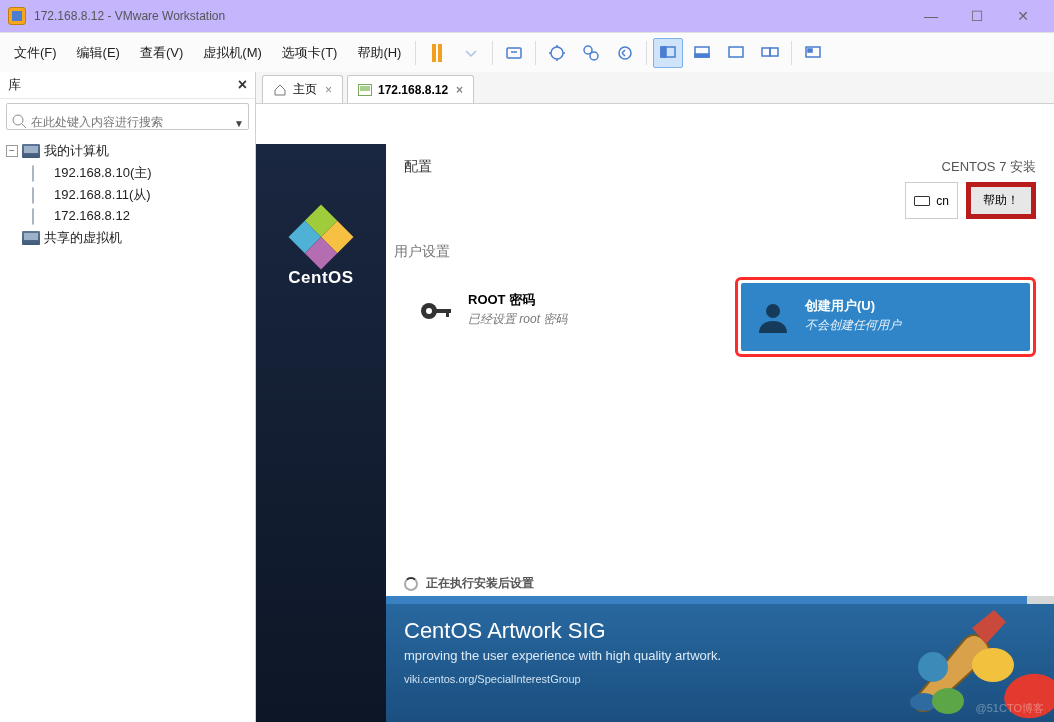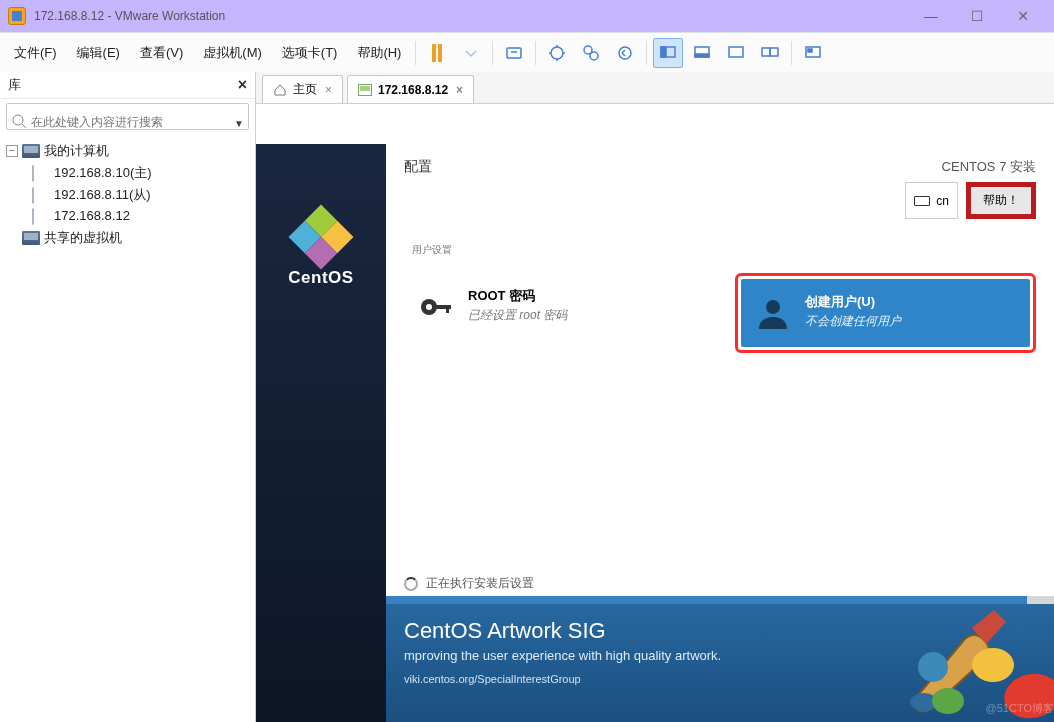--- a/index.html
+++ b/index.html
@@ -67,45 +67,45 @@
 .cl-a{background:#9fcc3b;} .cl-b{background:#f6c042;} .cl-c{background:#4fb1d6;} .cl-d{background:#b56db2;}
 .centos-name { color: #fff; font-size: 17px; font-weight: 600; letter-spacing: .5px; }
 .vm-right { flex: 1; background: #fff; display: flex; flex-direction: column; position: relative; padding-bottom: 0; }
 .inst-header { display: flex; justify-content: space-between; padding: 14px 18px 6px 18px; }
 .inst-title { font-size: 14px; color: #333; font-weight: 500; }
 .hdr-right { display: flex; align-items: center; gap: 10px; }
 .hdr-title-r { font-size: 13px; color: #555; }
 .lang-btn { display: flex; align-items: center; gap: 6px; background: #fff; border: 1px solid #ccc; padding: 4px 8px; font-size: 12px; }
 .kbd-ico { width: 16px; height: 10px; border: 1px solid #333; border-radius: 1px; position: relative; }
 .help-btn { background: #e7e7e7; border: 5px solid #b91c1c; padding: 5px 12px; font-size: 12px; font-family: Liberation Mono, monospace; }
-.section-title { padding: 18px 18px 6px 26px; font-size: 10px; color: #777; }
+.section-title { padding: 18px 18px 6px 8px; font-size: 14px; color: #777; }
 .settings-row { display: flex; gap: 18px; padding: 10px 18px; }
 .setting-card { flex: 1; display: flex; gap: 12px; align-items: flex-start; padding: 14px 12px; }
 .setting-card.blue { background: #2f85c7; color: #fff; border-radius: 2px; position: relative; }
 .red-box { border: 3px solid #ff2a2a; border-radius: 6px; padding: 3px; position: relative; }
 .card-ico { width: 40px; height: 40px; display: flex; align-items: center; justify-content: center; }
 .card-text .ct-title { font-size: 13px; font-weight: 600; }
 .card-text .ct-sub { font-size: 12px; font-style: italic; color: #777; margin-top: 2px; }
 .setting-card.blue .ct-sub { color: #e6f2fb; }
 .setting-card.blue .ct-title { color: #fff; }
 .spacer { flex: 1; }
-.progress-row { padding: 6px 18px 0 18px; font-size: 12px; color: #555; display:flex; align-items:center; gap:8px;}
+.progress-row { padding: 6px 18px 0 18px; font-size: 12px; color: #555; display:flex; align-items:center; gap:8px;font-weight:bold;}
 .spinner { width:14px; height:14px; border:2px solid #aaa; border-top-color:#333; border-radius:50%; }
 .progress-bar { height: 8px; margin: 4px 0 0 0; background: linear-gradient(90deg,#3a81c4 0%, #3a81c4 96%, #d6d6d6 96%); }
 .banner { height: 118px; background: linear-gradient(180deg,#28689f 0%, #1b4f80 100%); color: #fff; padding: 14px 18px 8px 18px; position: relative; overflow:hidden;}
 .banner .b-title { font-size: 22px; font-weight: 300; }
 .banner .b-sub { font-size: 13px; margin-top: 4px; color: #dceaf6; font-weight:300;}
 .banner .b-link { font-size: 11px; margin-top: 10px; color: #cfe2f2; }
 .brush { position:absolute; right:40px; top:6px; width:120px; height:110px; }
 .blob { position:absolute; border-radius:50%; }
 .blob.r{width:56px;height:44px;background:#e33a2f;right:-6px;bottom:4px;transform:rotate(-12deg);}
 .blob.y{width:42px;height:34px;background:#f2c23e;right:40px;bottom:40px;}
 .blob.g{width:32px;height:26px;background:#5da648;right:90px;bottom:8px;}
 .blob.b{width:30px;height:30px;background:#3c8ab8;right:106px;bottom:40px;}
-.watermark{position:absolute;right:0;bottom:6px;color:rgba(255,255,255,.35);font-size:11px;}
+.watermark{position:absolute;right:10px;bottom:6px;color:rgba(255,255,255,.35);font-size:11px;}
 .user-silhouette{fill:#163b5a;}
 </style>
 </head>
 <body>
 
 <div class="titlebar">
   <div class="app-icon"></div>
   <div class="title-text">172.168.8.12 - VMware Workstation</div>
   <div class="win-controls">
     <div class="win-btn">―</div>

